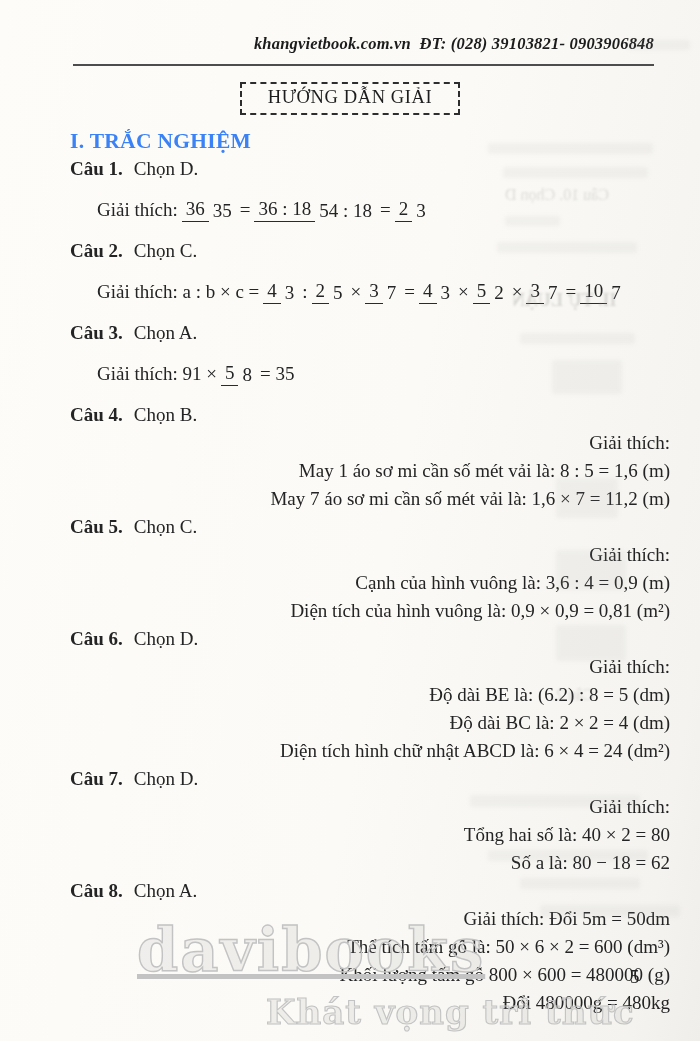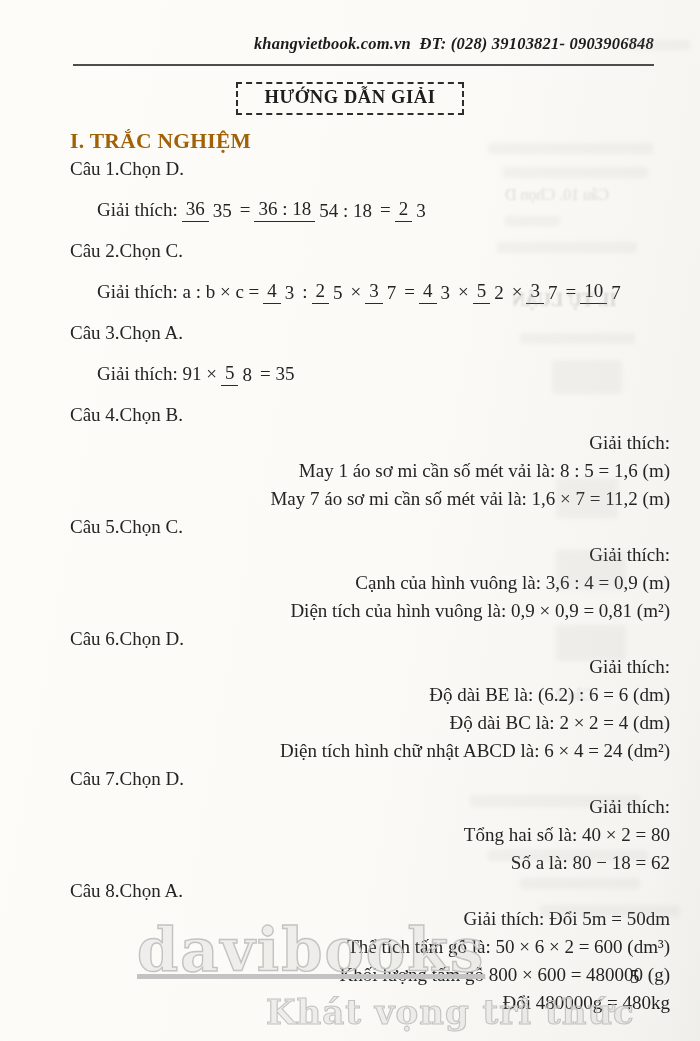--- a/index.html
+++ b/index.html
@@ -8,28 +8,28 @@
     background:linear-gradient(100deg,#fdfcf9 0%,#fbfaf6 55%,#f4f3ef 92%,#efeeea 100%);
     font-family:"Liberation Serif",serif;color:#242424;
   }
   .page{position:absolute;inset:0;}
   
   .header{margin:34px 46px 0 73px;border-bottom:2px solid #4d4d4d;padding-bottom:10px;text-align:right;}
   .header-text{font-style:italic;font-weight:600;font-size:16.5px;letter-spacing:.2px;color:#1c1c1c;}
   
   .titlebox-wrap{text-align:center;margin-top:16px;}
   .titlebox{display:inline-block;border:2px dashed #2d2d2d;padding:3px 26px 5px;background:transparent;}
-  .titlebox span{font-weight:bold;font-size:18.5px;letter-spacing:.6px;color:#1d1d1d;}
-  
-  .section{margin:13px 0 0 70px;font-size:21.5px;font-weight:bold;letter-spacing:.3px;color:#a16207;height:27px;line-height:27px;}
+  .titlebox span{font-weight:normal;font-size:18.5px;letter-spacing:.6px;color:#1d1d1d;}
+  
+  .section{margin:13px 0 0 70px;font-size:21.5px;font-weight:bold;letter-spacing:.3px;color:#3b82f6;height:27px;line-height:27px;}
   
   .content{padding:0 30px 0 70px;font-size:19px;}
   .tline{height:28px;line-height:28px;white-space:nowrap;}
   .indent{margin-left:25px;text-align:right;}
-  .qlabel{font-weight:normal;margin-right:0;}
+  .qlabel{font-weight:bold;margin-right:11px;}
   .math{display:flex;align-items:center;height:54px;white-space:nowrap;}
   .math>span{margin:0 2px;}
   .frac{display:inline-flex;align-items:center;line-height:1.12;margin:0 4px;}
   .frac .num{display:block;padding:0 4px 1px;border-bottom:1.7px solid #2b2b2b;}
   .frac .den{display:block;padding:1px 4px 0;}
   
   .wm{position:absolute;pointer-events:none;font-family:"DejaVu Serif",serif;font-weight:bold;
       color:rgba(165,165,165,0.14);-webkit-text-stroke:1.4px #c3c3c3;white-space:nowrap;}
   .wm-main{left:137px;top:916px;font-size:59px;letter-spacing:2px;text-decoration:underline;}
   .wm-tag{left:266px;top:992px;font-size:34px;letter-spacing:1px;-webkit-text-stroke:1.1px #c3c3c3;}
@@ -156,21 +156,21 @@
       <div class="tline indent">Giải thích:</div>
       <div class="tline indent">Cạnh của hình vuông là: 3,6 : 4 = 0,9 (m)</div>
       <div class="tline indent">Diện tích của hình vuông là: 0,9 × 0,9 = 0,81 (m²)</div>
     </div>
 
     <div>
       <div class="tline">
         <span class="qlabel">Câu 6.</span><span>Chọn D.</span>
       </div>
       <div class="tline indent">Giải thích:</div>
-      <div class="tline indent">Độ dài BE là: (6.2) : 6 = 6 (dm)</div>
+      <div class="tline indent">Độ dài BE là: (6.2) : 8 = 5 (dm)</div>
       <div class="tline indent">Độ dài BC là: 2 × 2 = 4 (dm)</div>
       <div class="tline indent">Diện tích hình chữ nhật ABCD là: 6 × 4 = 24 (dm²)</div>
     </div>
 
     <div>
       <div class="tline">
         <span class="qlabel">Câu 7.</span><span>Chọn D.</span>
       </div>
       <div class="tline indent">Giải thích:</div>
       <div class="tline indent">Tổng hai số là: 40 × 2 = 80</div>

